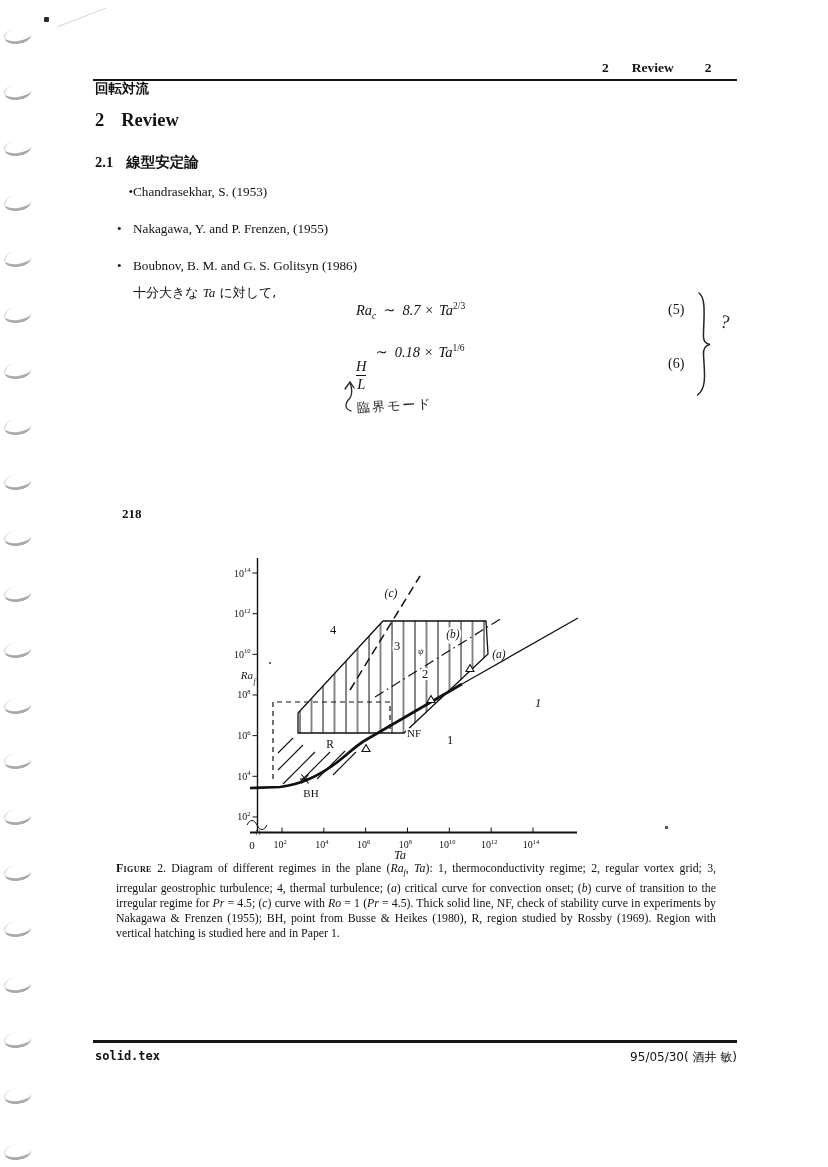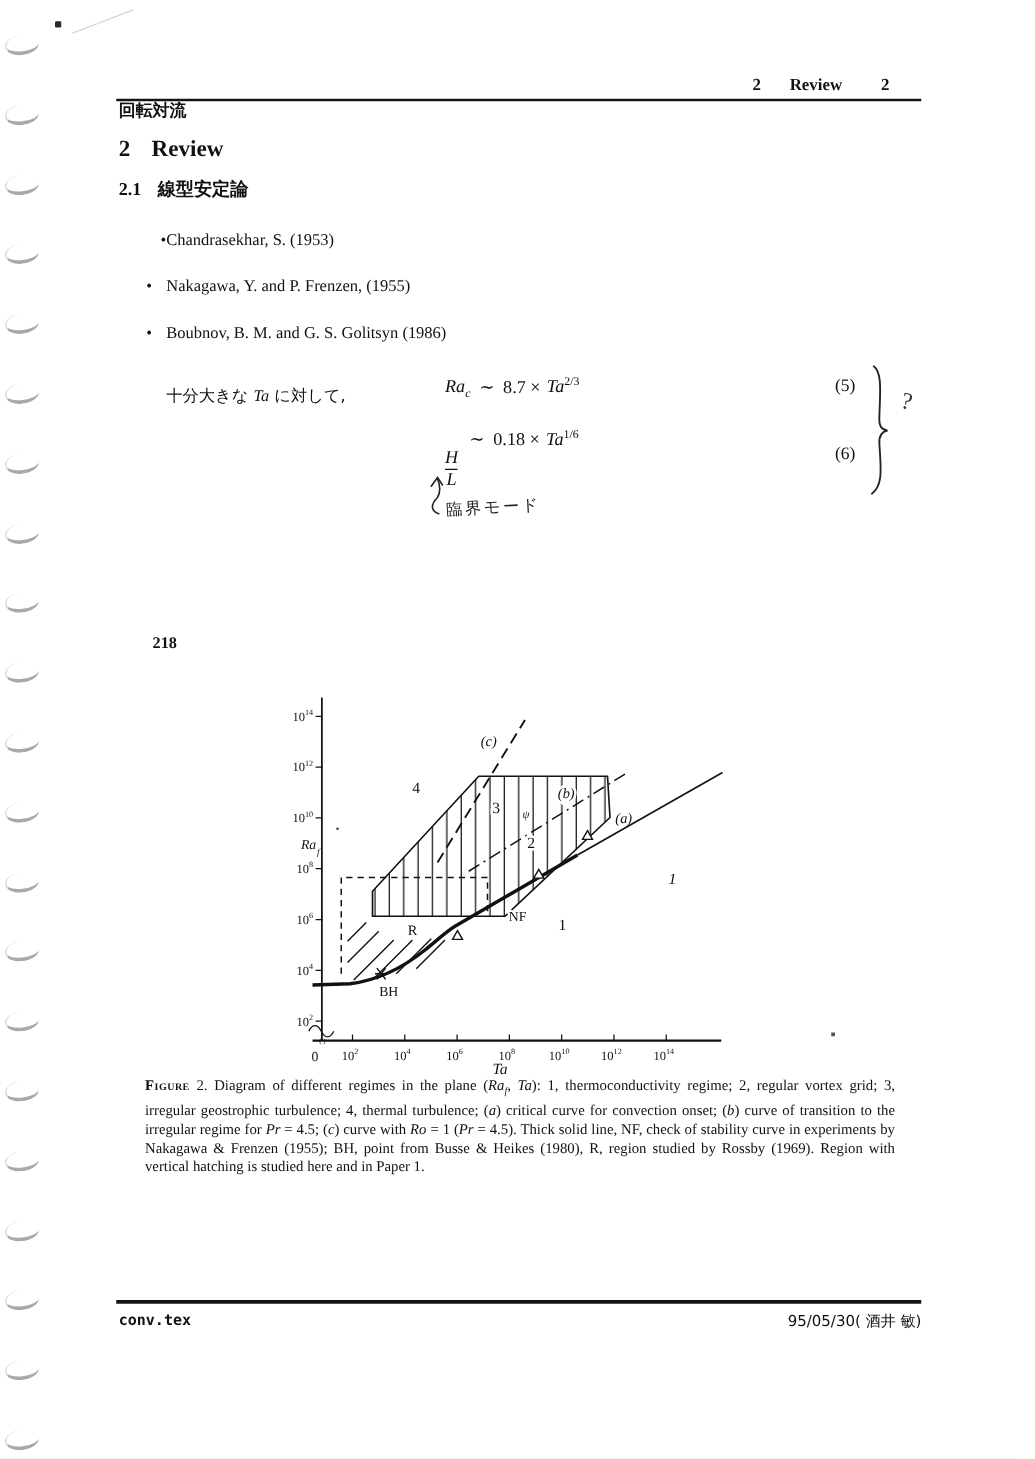--- a/index.html
+++ b/index.html
@@ -11,31 +11,31 @@
         border-bottom:3px solid #a9a9a9;border-left:1px solid #cfcfcf;transform:rotate(-7deg);}
   
   .rule{position:absolute;background:#141414;}
   .jp{font-family:"DejaVu Sans","Liberation Sans",sans-serif;}
   .serif{font-family:"Liberation Serif","DejaVu Serif",serif;}
   .hdr-left{left:95px;top:60px;font-weight:bold;font-size:13.5px;margin-top:20px;}
   .hdr-right{left:602px;top:60px;font-weight:bold;font-size:13.5px;display:flex;}
   .hdr-right .gap1{margin-left:23px;} .hdr-right .gap2{margin-left:31px;}
   .sec-h{left:95px;top:110px;font-size:18.5px;font-weight:bold;}
   .sec-h .t{margin-left:17px;}
-  .sub-h{left:95px;top:142px;font-size:14.5px;font-weight:bold;}
+  .sub-h{left:95px;top:153px;font-size:14.5px;font-weight:bold;}
   .sub-h .t{margin-left:13px;}
   .bullet-item{left:117px;font-size:13.2px;}
   .bullet-item .dot{display:inline-block;width:16px;}
-  .intro{left:133px;top:284px;font-size:13px;margin-top:24px;}
+  .intro{left:133px;top:284px;font-size:13px;}
   .mvar{font-style:italic;font-family:"Liberation Serif","DejaVu Serif",serif;}
   .eq{font-size:14.5px;white-space:nowrap;}
   .eq sup{font-size:9.5px;}
   .eq sub{font-size:9.5px;font-style:italic;}
   .eq .rel{margin:0 7px;}
-  .eq .coe{margin-right:5px;}
+  .eq .coe{margin-right:5px;font-style:italic;}
   .eqtag{font-size:14px;}
   .frac{display:inline-flex;flex-direction:column;align-items:center;vertical-align:-14px;margin-right:2px;}
   .frac .bar{align-self:stretch;border-top:1.3px solid #111;margin:1px 0;}
   .frac span{line-height:15px;}
   
   .hand{font-family:"DejaVu Sans","Liberation Sans",sans-serif;color:#242424;}
   .hw-note{left:357px;top:397px;font-size:13px;letter-spacing:2px;transform:rotate(-3deg);}
   .hw-q{left:721px;top:311px;font-size:19px;transform:rotate(13deg);color:#333;}
   
   .fig-pagenum{left:122px;top:506px;font-size:13px;font-weight:bold;}
@@ -232,16 +232,16 @@
     <text x="499" y="658" font-size="11.5" font-style="italic" text-anchor="middle">(a)</text>
     <text x="414" y="737" font-size="11" text-anchor="middle" style="paint-order:stroke" stroke="#fff" stroke-width="3">NF</text>
     <text x="330" y="748" font-size="11.5" text-anchor="middle" style="paint-order:stroke" stroke="#fff" stroke-width="3">R</text>
     <text x="311" y="797" font-size="11" text-anchor="middle">BH</text>
     <text x="418" y="654" font-size="9" font-style="italic" style="paint-order:stroke" stroke="#fff" stroke-width="3">ψ</text>
   </svg>
 
   <div class="abs serif" id="figure-caption"><span class="cap-sc">Figure</span><span> 2. Diagram of different regimes in the plane (</span><span class="cap-i">Ra</span><span class="cap-sub">f</span><span>, </span><span class="cap-i">Ta</span><span>): 1, thermoconductivity regime; 2, regular vortex grid; 3, irregular geostrophic turbulence; 4, thermal turbulence; (</span><span class="cap-i">a</span><span>) critical curve for convection onset; (</span><span class="cap-i">b</span><span>) curve of transition to the irregular regime for </span><span class="cap-i">Pr</span><span> = 4.5; (</span><span class="cap-i">c</span><span>) curve with </span><span class="cap-i">Ro</span><span> = 1 (</span><span class="cap-i">Pr</span><span> = 4.5). Thick solid line, NF, check of stability curve in experiments by Nakagawa &amp; Frenzen (1955); BH, point from Busse &amp; Heikes (1980), R, region studied by Rossby (1969). Region with vertical hatching is studied here and in Paper 1.</span></div>
 
   <div class="rule" style="left:93px;top:1040px;width:644px;height:2.5px;"></div>
-  <div class="abs ftr-left">conv.tex</div>
+  <div class="abs ftr-left">solid.tex</div>
   <div class="abs ftr-right jp">95/05/30( 酒井 敏)</div>
 
 </div>
 
 </body></html>

